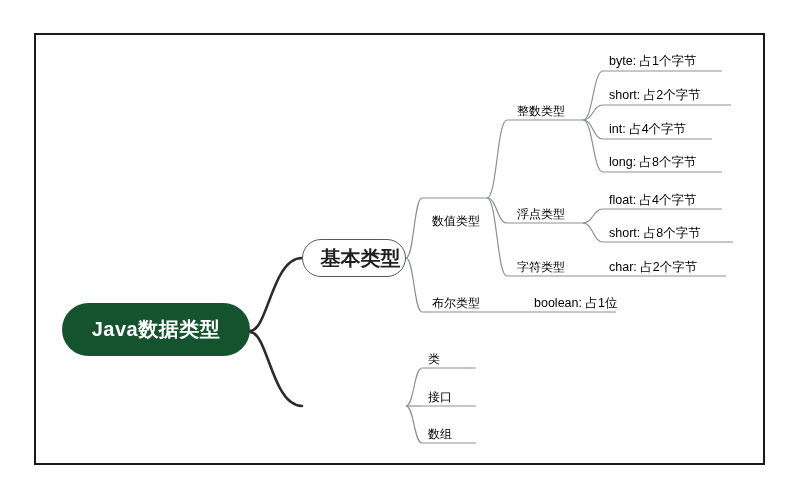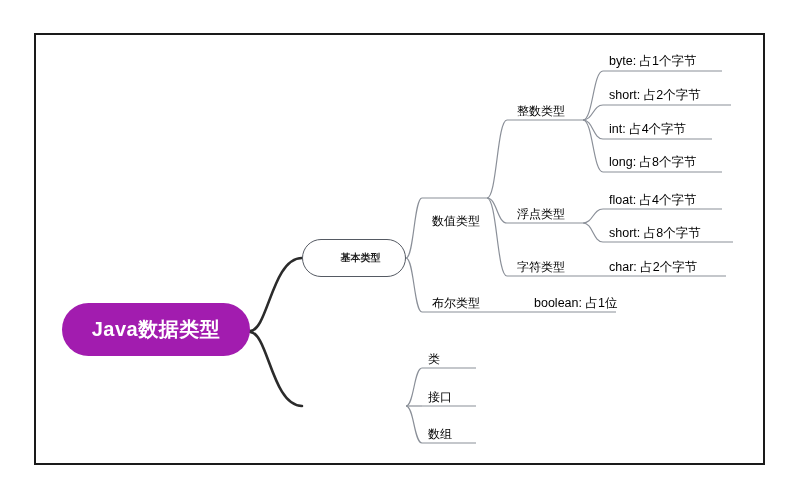--- a/index.html
+++ b/index.html
@@ -41,36 +41,36 @@
   }
   .node {
     position: absolute;
     box-sizing: border-box;
   }
   .root-node {
     left: 62px;
     top: 303px;
     width: 188px;
     height: 53px;
-    background: #a21caf;
+    background: #14532d;
     border-radius: 27px;
     color: #ffffff;
     font-size: 20px;
     font-weight: bold;
     display: flex;
     align-items: center;
     justify-content: center;
     letter-spacing: 0.5px;
   }
   .branch-node {
     background: #ffffff;
     border: 1.6px solid #555a63;
     border-radius: 19px;
     color: #1f1f1f;
-    font-size: 10px;
+    font-size: 20px;
     font-weight: bold;
     display: flex;
     align-items: center;
     justify-content: center;
     padding-left: 13px;
   }
   .n-basic { left: 302px; top: 239px; width: 104px; height: 38px; }
   .n-ref   { left: 302px; top: 387px; width: 104px; height: 38px; }
 
   .leaf {

